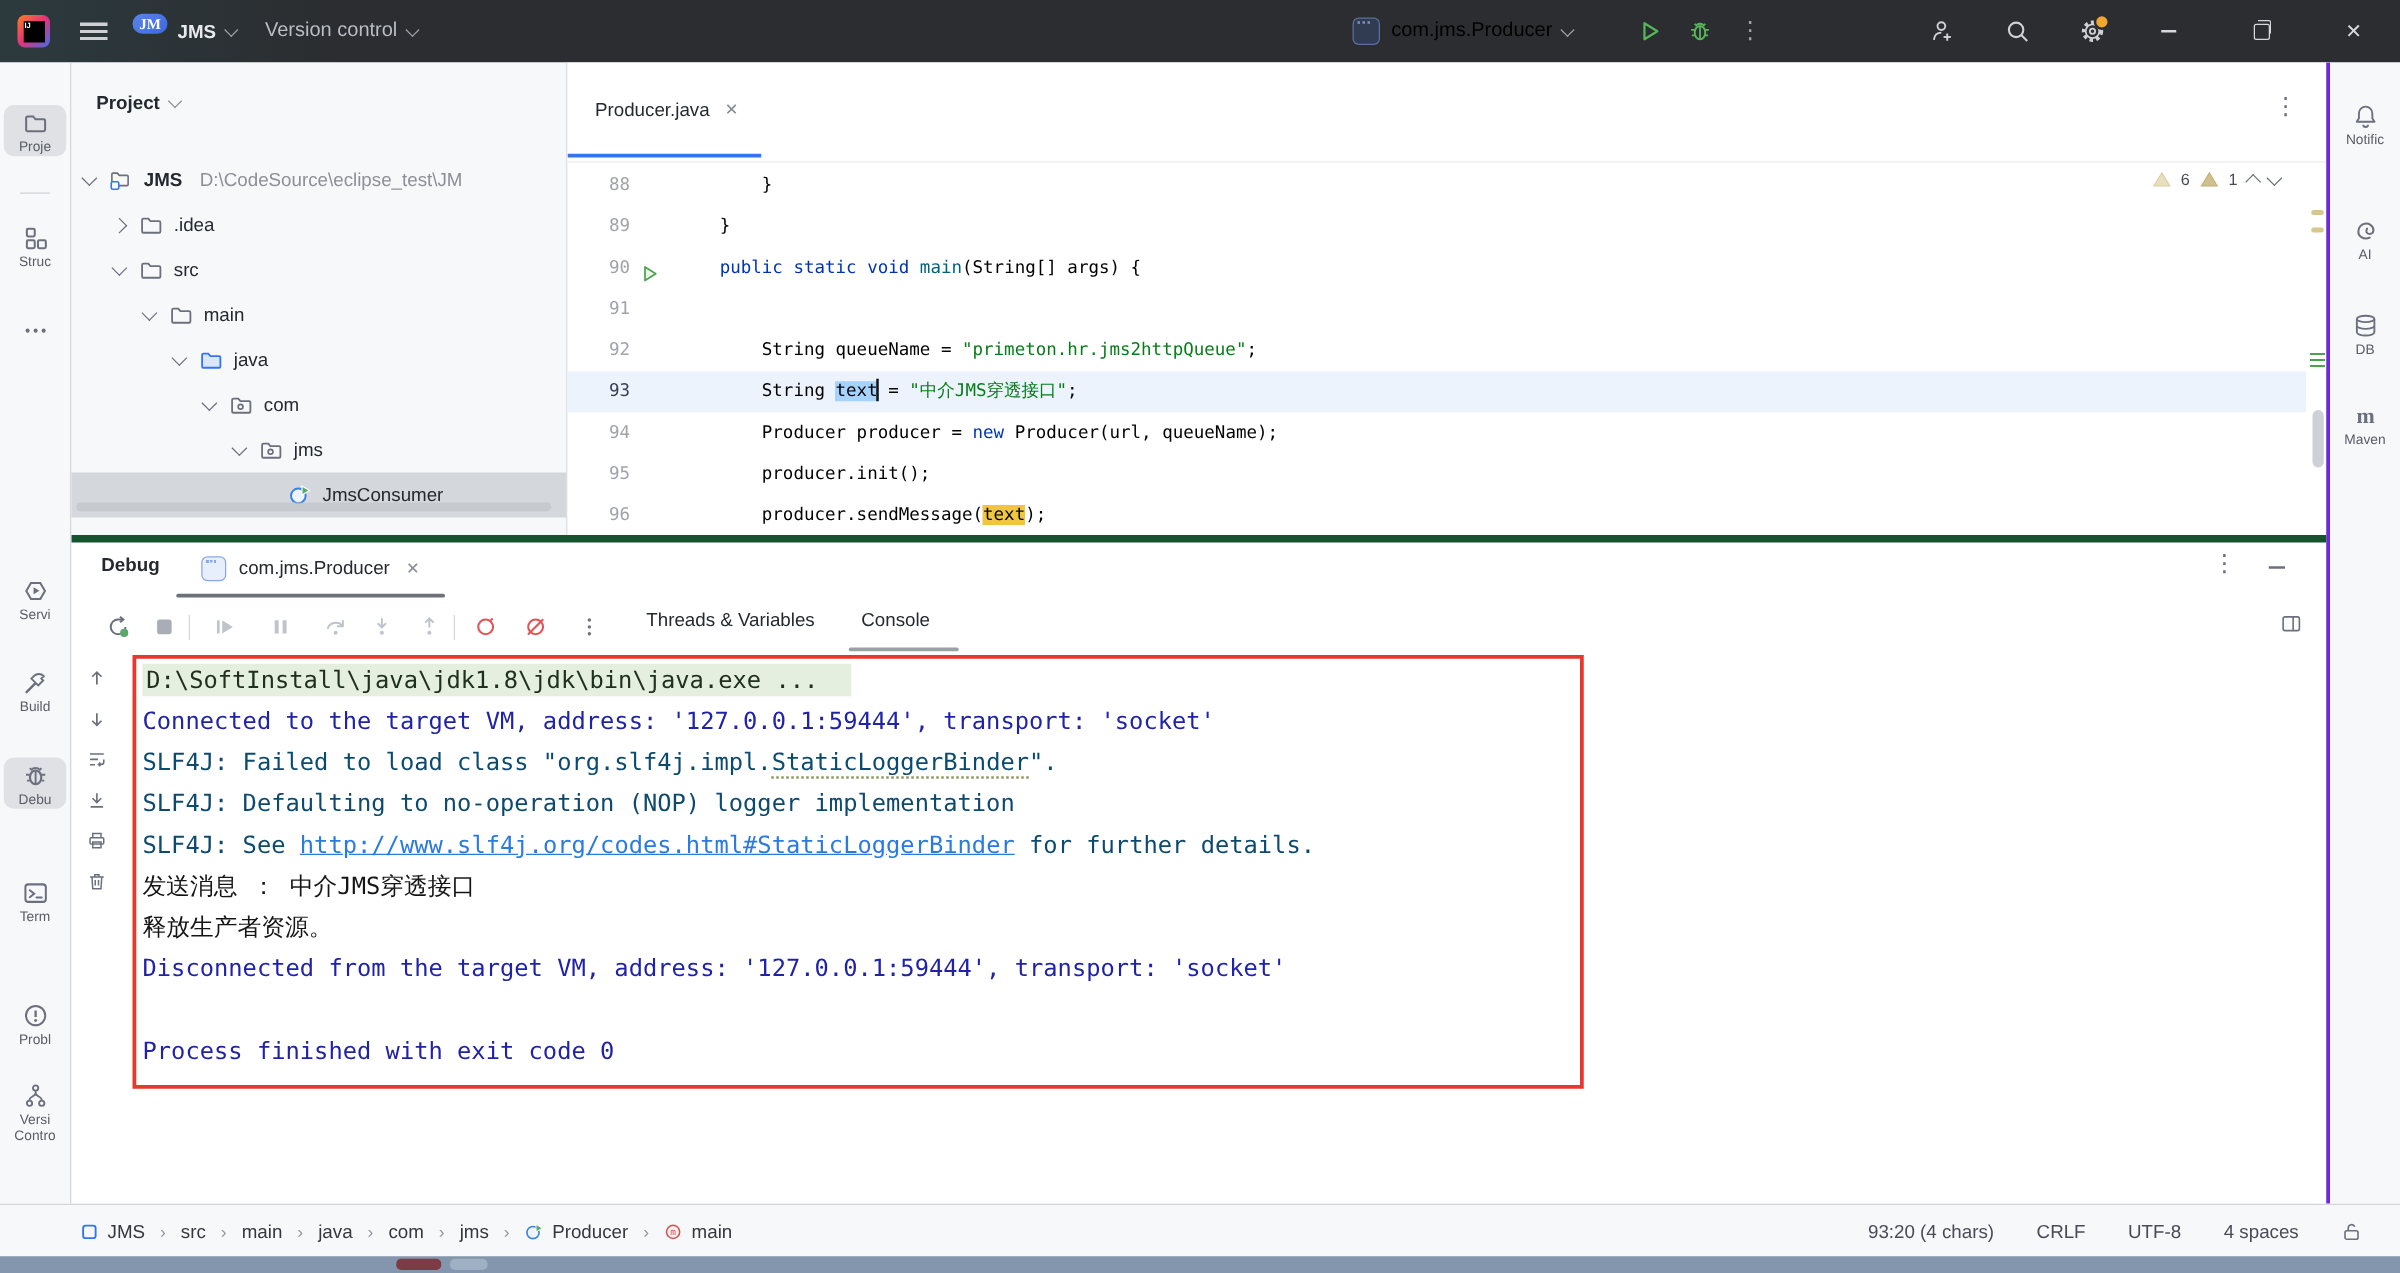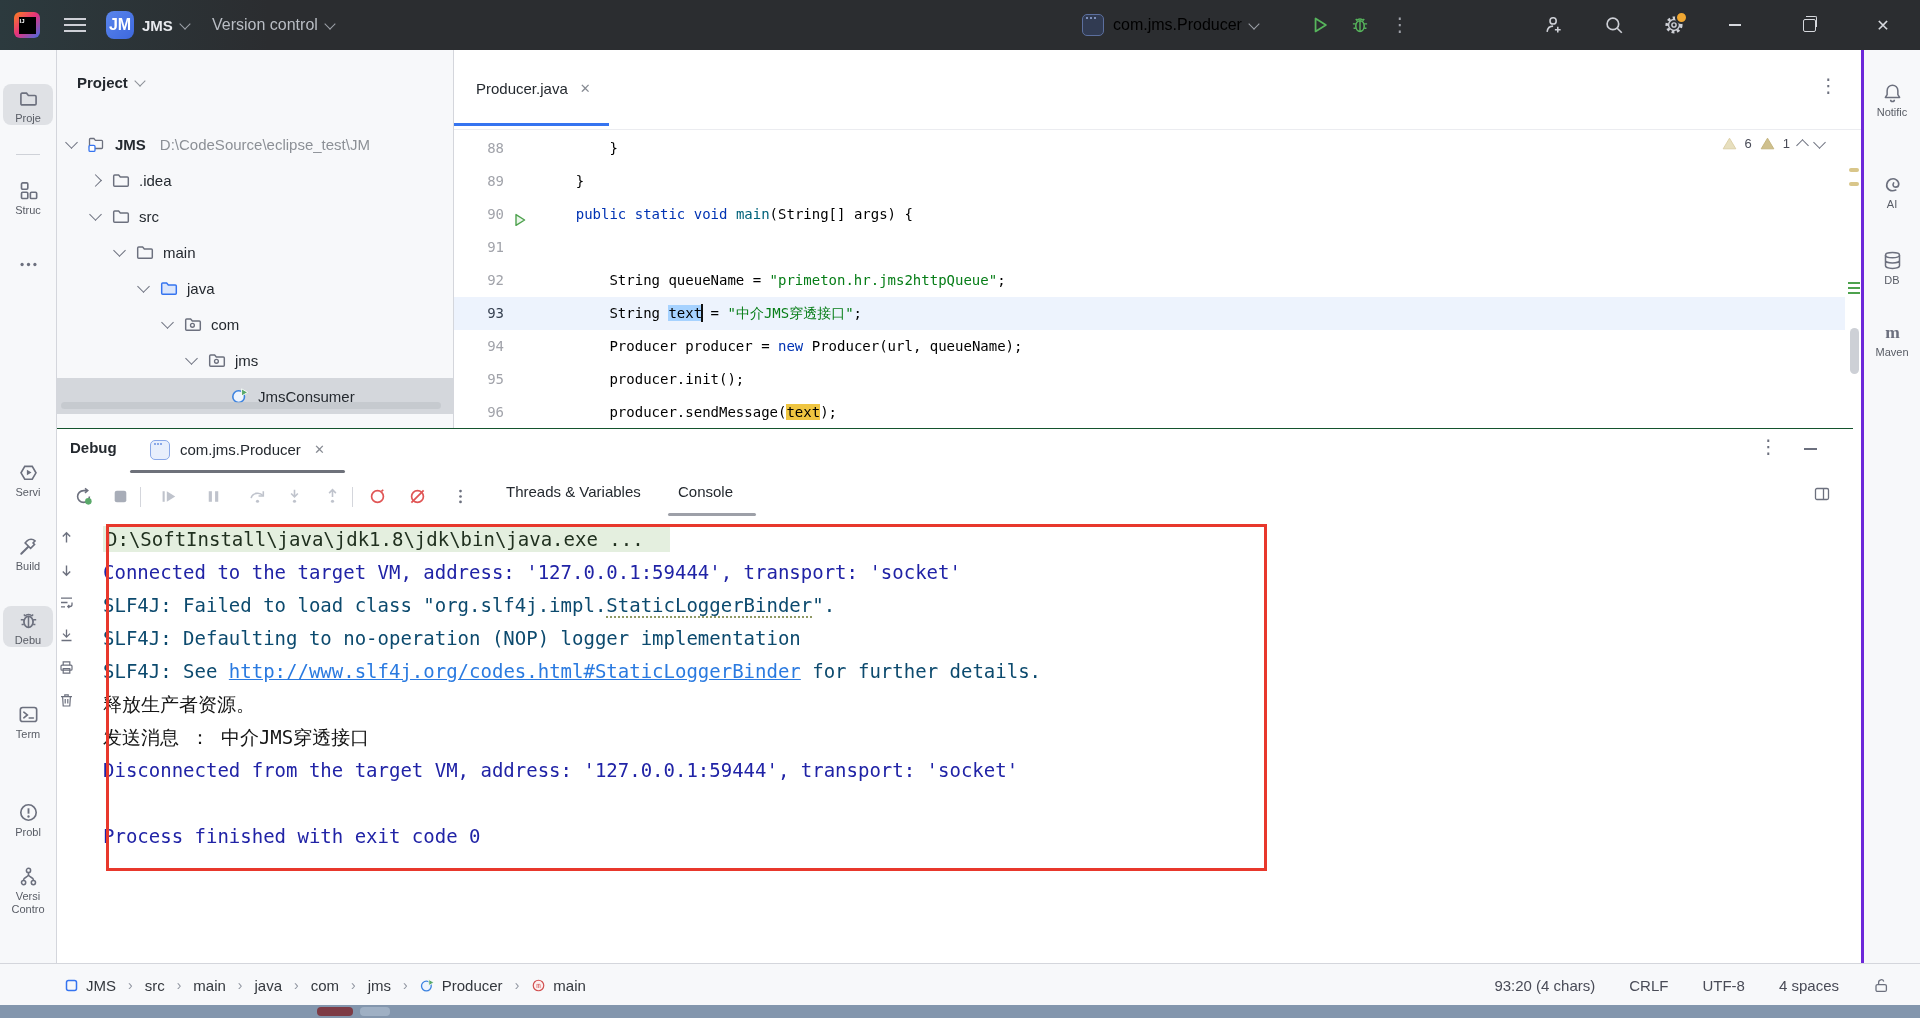--- a/index.html
+++ b/index.html
@@ -6,23 +6,23 @@
   .app{position:relative;width:1920px;height:1018px;overflow:hidden;
        font-family:"Liberation Sans","DejaVu Sans",sans-serif;background:#fff;}
   
   .titlebar{position:absolute;left:0;top:0;width:1920px;height:50px;
     background:linear-gradient(90deg,#2c3a3e 0%,#2b2d30 14%,#2b2d30 100%);}
   .logo{left:14px;top:12px;position:absolute;width:26px;height:26px;border-radius:6px;
     background:linear-gradient(135deg,#fc801d,#e4327c 48%,#3f6fe4);display:flex;align-items:center;justify-content:center;}
   .logo .in{width:15px;height:15px;background:#000;color:#fff;font-size:6px;font-weight:bold;line-height:7px;padding:1px;}
   .ham{position:absolute;left:64px;top:18px;width:22px;height:14px;
     background:repeating-linear-gradient(#ced0d6 0 2.4px,transparent 2.4px 5.8px);cursor:pointer;}
-  .jmbadge{position:absolute;left:106px;top:11px;width:28px;height:28px;border-radius:8px;
-    background:linear-gradient(135deg,#5a85ec,#3d68dd);color:#fff;font-size:16px;font-weight:700;
-    display:flex;align-items:center;justify-content:center;}
+  .jmbadge{position:absolute;left:106px;top:11px;width:28px;height:16px;border-radius:8px;
+    background:linear-gradient(135deg,#5a85ec,#3d68dd);color:#fff;font-size:12px;font-weight:700;
+    display:flex;align-items:center;justify-content:center;font-family:Liberation Serif, serif;}
   .chev{display:inline-block;width:7px;height:7px;border-right:1.6px solid #9da1a8;border-bottom:1.6px solid #9da1a8;transform:rotate(45deg);margin:-3px 0 0 8px;}
   .chevl{border-color:#8c9097;}
   .tbtxt{position:absolute;top:0;height:50px;display:flex;align-items:center;}
   .runcfg-ic{width:20px;height:20px;border:1.5px solid #5c6f9e;border-radius:5px;background:#313b52;margin-right:9px;position:relative;}
   .runcfg-ic::after{content:"";position:absolute;left:3px;top:2px;width:10px;height:2px;border-top:2px dotted #7e90ba;}
   .tbicon{position:absolute;top:13px;width:24px;height:24px;display:flex;align-items:center;justify-content:center;cursor:pointer;}
   .tbicon svg{width:20px;height:20px;}
   .dots{color:#9da0a8;font-size:19px;line-height:20px;cursor:pointer;}
   .gearwrap{position:relative;}
   .gearwrap .dot{position:absolute;right:-2px;top:-2px;width:9px;height:9px;border-radius:50%;background:#f0a732;border:2px solid #2b2d30;}
@@ -81,21 +81,21 @@
   .c-s{color:#067d17;}
   .c-sel{background:#a6d2ff;}
   .c-hl{background:#efc541;}
   .caret{display:inline-block;width:2px;height:18px;background:#111;vertical-align:-4px;margin:0 -1px;}
   .marks{position:absolute;right:0;top:82px;bottom:0;width:19px;background:#fff;}
   .mark-dash{position:absolute;left:4px;width:10px;height:4px;border-radius:2px;background:#d9c68a;cursor:pointer;}
   .mark-green{position:absolute;left:3px;width:12px;height:12px;cursor:pointer;
      background:repeating-linear-gradient(#4da24d 0 2px,transparent 2px 5px);}
   .vthumb{position:absolute;left:5px;width:9px;height:46px;border-radius:5px;background:#cdd0d6;cursor:pointer;}
   
-  .debug-panel{position:absolute;left:46px;top:428px;width:1807px;height:535px;background:#fff;border-top:1px solid #14532d;}
+  .debug-panel{position:absolute;left:57px;top:428px;width:1807px;height:535px;background:#fff;border-top:6px solid #14532d;}
   .dhead{position:absolute;left:0;top:0;right:0;height:44px;}
   .dtitle{position:absolute;left:24px;top:10px;font-size:15px;font-weight:700;color:#24292f;}
   .dtab{position:absolute;left:104px;top:0;height:41px;display:flex;align-items:center;cursor:pointer;}
   .dtab .appic{width:18px;height:18px;border:1.5px solid #89a8e8;border-radius:5px;background:#e8effc;margin-right:10px;position:relative;}
   .dtab .appic::after{content:"";position:absolute;left:3px;top:2px;width:8px;height:2px;border-top:2px dotted #89a8e8;}
   .dtab .lb{font-size:15px;color:#24292f;margin-right:13px;}
   .dtab .underline{position:absolute;left:-20px;right:-20px;bottom:-3px;height:3px;border-radius:2px;background:#6e717a;}
   .dhead-right{position:absolute;right:36px;top:8px;display:flex;gap:26px;align-items:center;}
   .dash{width:13px;height:2px;background:#6c707e;margin-top:4px;cursor:pointer;}
   .dtoolbar{position:absolute;left:0;top:44px;right:0;height:50px;}
@@ -549,22 +549,22 @@
         <div class="gut" style="top: 162.5px;"><svg viewBox="0 0 17 17">
             <path d="M3 4.6h11M6.8 4.2V2.8h3.4v1.4M4.6 4.6l.6 9.4h6.6l.6-9.4M7.2 7v4.4M9.8 7v4.4" fill="none" stroke="currentColor" stroke-width="1.2"></path>
           </svg></div>
       </div>
     <div class="console" id="console">
         <div class="cl"><span class="cl-cmd">D:\SoftInstall\java\jdk1.8\jdk\bin\java.exe ...</span></div>
         <div class="cl"><span class="cl-sys">Connected to the target VM, address: '127.0.0.1:59444', transport: 'socket'</span></div>
         <div class="cl"><span class="cl-err">SLF4J: Failed to load class "org.slf4j.impl.</span><span class="cl-err cl-typo">StaticLoggerBinder</span><span class="cl-err">".</span></div>
         <div class="cl"><span class="cl-err">SLF4J: Defaulting to no-operation (NOP) logger implementation</span></div>
         <div class="cl"><span class="cl-err">SLF4J: See </span><span class="cl-link">http://www.slf4j.org/codes.html#StaticLoggerBinder</span><span class="cl-err"> for further details.</span></div>
+        <div class="cl"><span class="cl-out">发送消息 ： 中介JMS穿透接口</span></div>
         <div class="cl"><span class="cl-out">释放生产者资源。</span></div>
-        <div class="cl"><span class="cl-out">发送消息 ： 中介JMS穿透接口</span></div>
         <div class="cl"><span class="cl-sys">Disconnected from the target VM, address: '127.0.0.1:59444', transport: 'socket'</span></div>
         <div class="cl">&nbsp;</div>
         <div class="cl"><span class="cl-sys">Process finished with exit code 0</span></div>
       </div>
   </section>
 
   <footer class="statusbar">
     <div class="crumbs" id="crumbs">
         <span class="crumb">
           <span class="cic"><svg viewBox="0 0 15 15">

